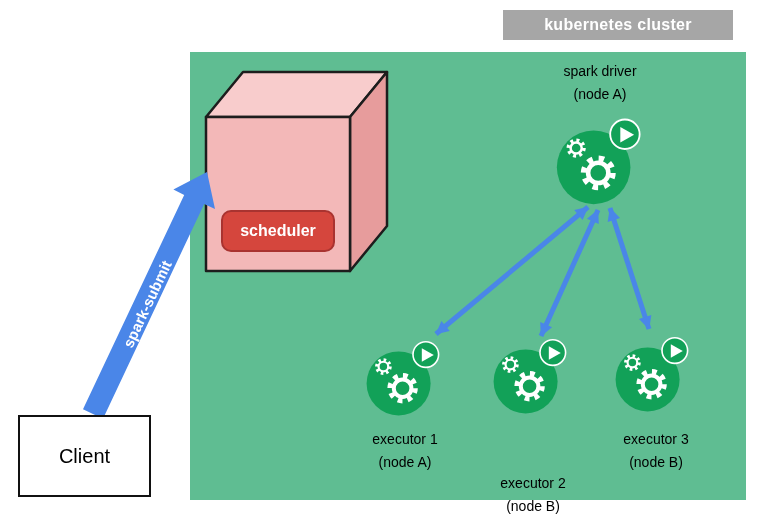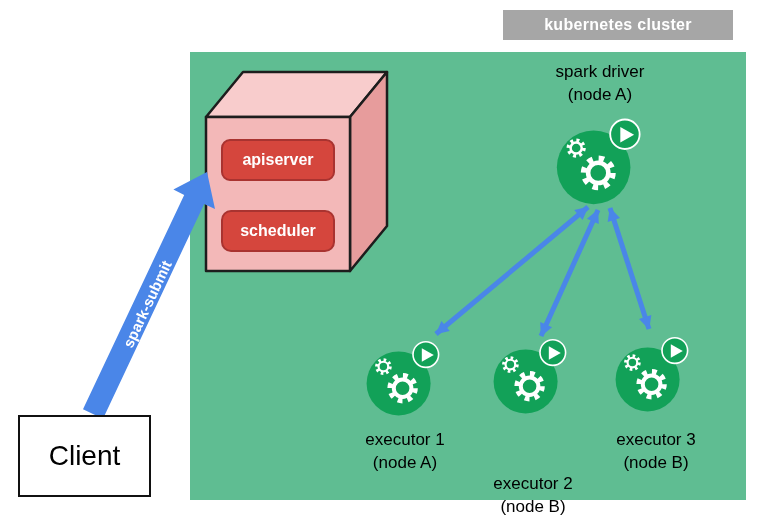--- a/index.html
+++ b/index.html
@@ -58,32 +58,32 @@
 
   
   .link { stroke:var(--arrow-blue,#4A86E8); stroke-width:5; }
   #arrow-head path { fill:var(--arrow-blue,#4A86E8); }
   .submit-poly { fill:var(--arrow-blue,#4A86E8); }
   .submit-text { fill:#fff; font-weight:bold; font-size:15px; font-family:"Liberation Sans",sans-serif; }
 
   
   .node-label {
     position:absolute; text-align:center; color:#000;
-    font-size:17px; line-height:23px;
+    font-size:14px; line-height:23px;
   }
   .node-label span { display:block; }
   #label-driver { left:515px; top:60px;  width:170px; }
   #label-exec1  { left:335px; top:428px; width:140px; }
   #label-exec2  { left:463px; top:428px; width:140px;margin-top:44px; }
   #label-exec3  { left:586px; top:428px; width:140px; }
 
   .client-box {
     position:absolute; left:18px; top:415px; width:133px; height:82px;
     background:#fff; border:2px solid #111; color:#000;
-    font-size:28px; display:flex; align-items:center; justify-content:center;
+    font-size:20px; display:flex; align-items:center; justify-content:center;
   }
 </style>
 </head>
 <body>
 
 <div class="stage">
 
   <div class="cluster-bg"></div>
 
   <div class="cluster-label">kubernetes cluster</div>
@@ -162,21 +162,20 @@
       <line class="link" x1="598" y1="210" x2="541" y2="336" marker-start="url(#arrow-head)" marker-end="url(#arrow-head)"></line>
       <line class="link" x1="610" y1="208" x2="649" y2="329" marker-start="url(#arrow-head)" marker-end="url(#arrow-head)"></line>
     </g>
 
     <g>
       <polygon class="submit-poly" points="103,418.7 204.2,203.9 215,209 207,172 173.4,189.4 184.2,194.9 83,409.3"></polygon>
       <text class="submit-text" transform="translate(147,304) rotate(-64.8)" text-anchor="middle" dominant-baseline="central">spark-submit</text>
     </g>
   </svg>
 
-  <div id="btn-apiserver" class="cp-btn">apiserver</div>
   <div id="btn-scheduler" class="cp-btn">scheduler</div>
 
   <div id="label-driver" class="node-label">
     <span>spark driver</span>
     <span>(node A)</span>
   </div>
 
   <div id="label-exec1" class="node-label">
     <span>executor 1</span>
     <span>(node A)</span>

